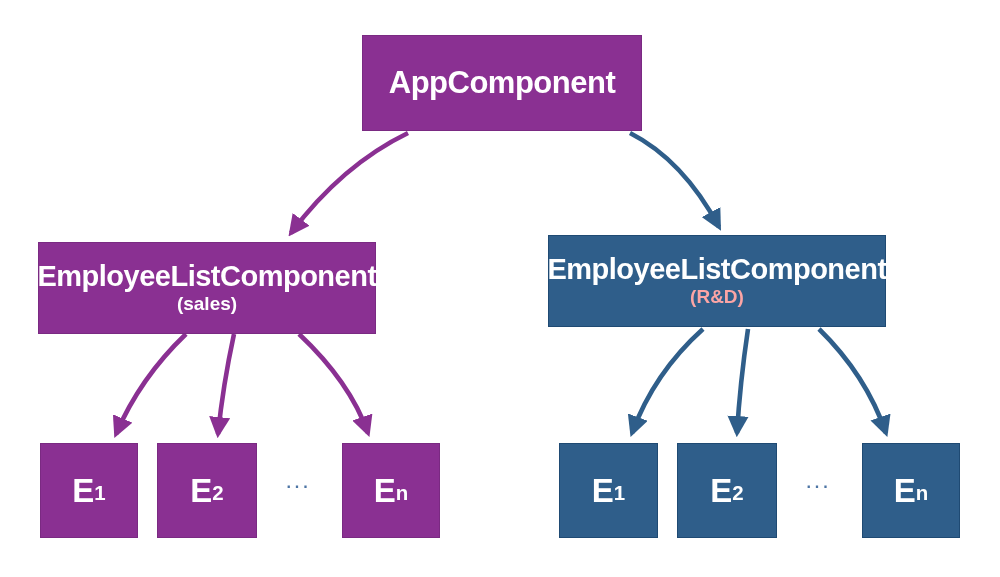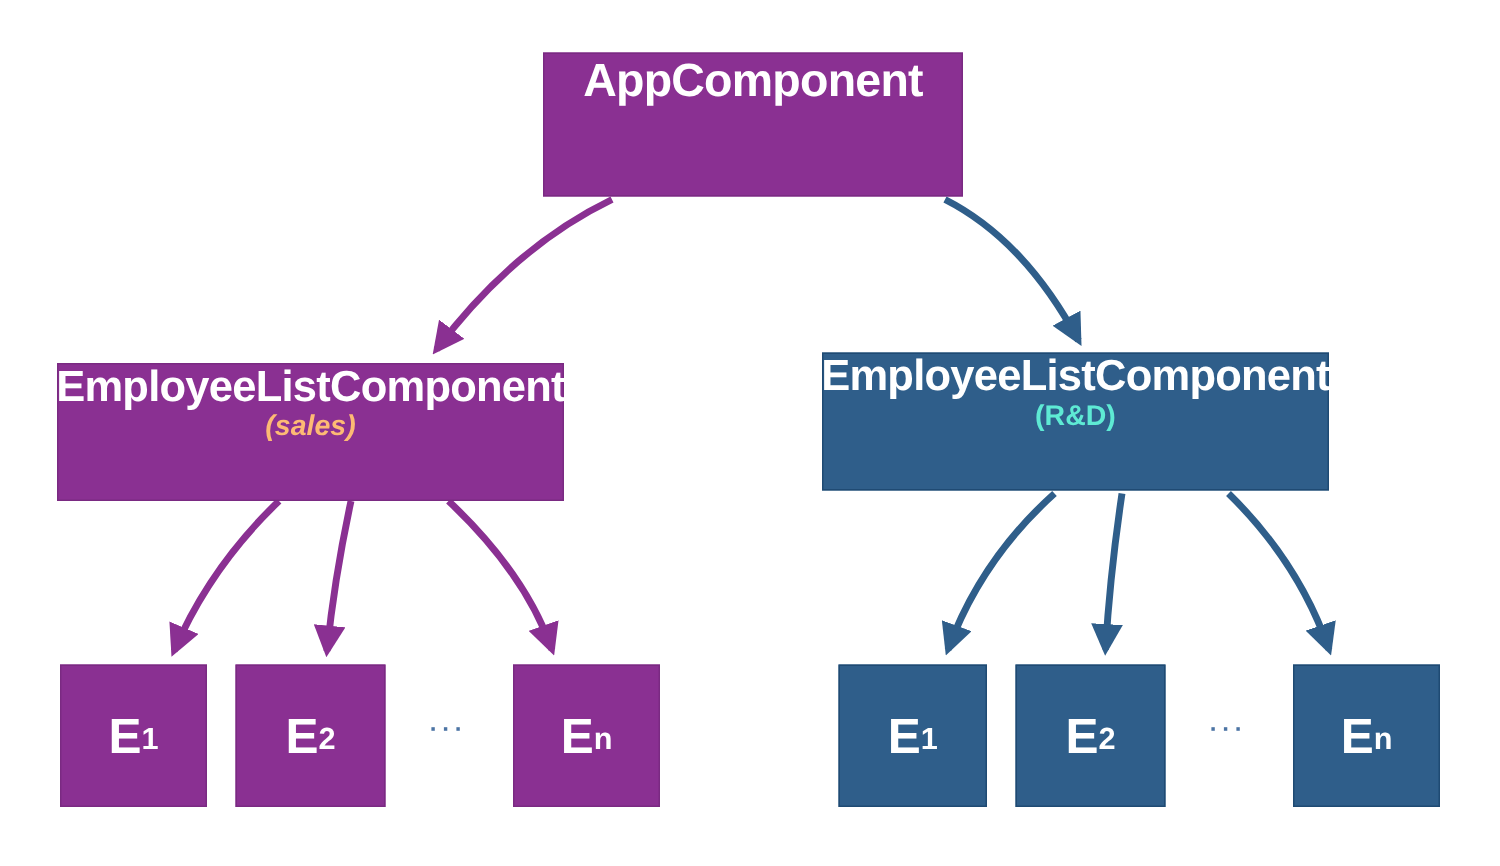--- a/index.html
+++ b/index.html
@@ -3,21 +3,21 @@
 <meta charset="utf-8">
 <style>
   html,body{margin:0;padding:0;background:#ffffff;}
   .canvas{
     position:relative;width:1000px;height:577px;background:#ffffff;
     font-family:"Liberation Sans", sans-serif;overflow:hidden;
   }
   .arrows-layer{position:absolute;left:0;top:0;width:1000px;height:577px;}
   .arrow{fill:none;stroke-width:4.6px;}
   .box{
-    position:absolute;display:flex;flex-direction:column;align-items:center;justify-content:flex-start;
+    position:absolute;display:flex;flex-direction:column;align-items:center;justify-content:center;
     color:#ffffff;font-weight:bold;box-sizing:border-box;border:1.5px solid transparent;
     text-align:center;
   }
   .root-box{left:362px;top:35px;width:280px;height:96px;font-size:31px;letter-spacing:-0.5px;}
   .elc-box{width:338px;height:92px;}
   .elc-sales{left:38px;top:242px;}
   .elc-rnd{left:548px;top:235px;}
   .elc-title{font-size:29px;line-height:1.05;letter-spacing:-0.5px;}
   .elc-subtitle{font-size:19px;line-height:1.1;margin-top:2px;}
   .leaf{
@@ -60,26 +60,26 @@
     <path class="arrow" d="M 748 329 Q 740 383 737 433" marker-end="url(#ah-b)" stroke="#2F5E8A"></path>
     <path class="arrow" d="M 819 329 Q 866 375 886 433" marker-end="url(#ah-b)" stroke="#2F5E8A"></path>
   </svg>
 
   <div class="box root-box" style="background-color: rgb(138, 48, 146); border-color: rgb(122, 42, 130);">
     <span>AppComponent</span>
   </div>
 
   <div class="box elc-box elc-sales" style="background-color: rgb(138, 48, 146); border-color: rgb(122, 42, 130);">
     <span class="elc-title">EmployeeListComponent</span>
-    <span class="elc-subtitle" style="color: #fdba74; font-style: italic;">(sales)</span>
+    <span class="elc-subtitle" style="color: #ffffff;">(sales)</span>
   </div>
 
   <div class="box elc-box elc-rnd" style="background-color: rgb(47, 94, 138); border-color: rgb(31, 74, 115);">
     <span class="elc-title">EmployeeListComponent</span>
-    <span class="elc-subtitle" style="color: #5eead4;">(R&amp;D)</span>
+    <span class="elc-subtitle" style="color: #fca5a5;">(R&amp;D)</span>
   </div>
 
   <div class="leaf leaf-s1" style="background-color: rgb(138, 48, 146); border-color: rgb(122, 42, 130);">
     <span>E</span>
       <sub>1</sub>
   </div>
   <div class="leaf leaf-s2" style="background-color: rgb(138, 48, 146); border-color: rgb(122, 42, 130);">
     <span>E</span>
       <sub>2</sub>
   </div>

